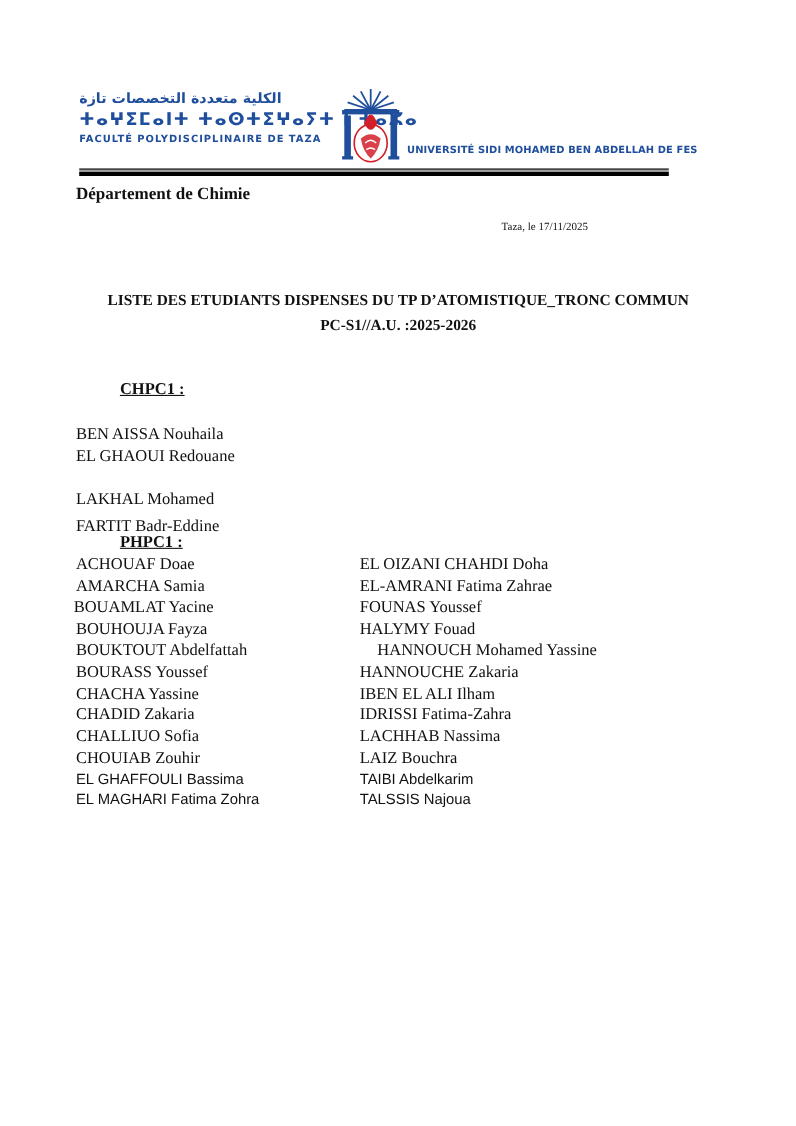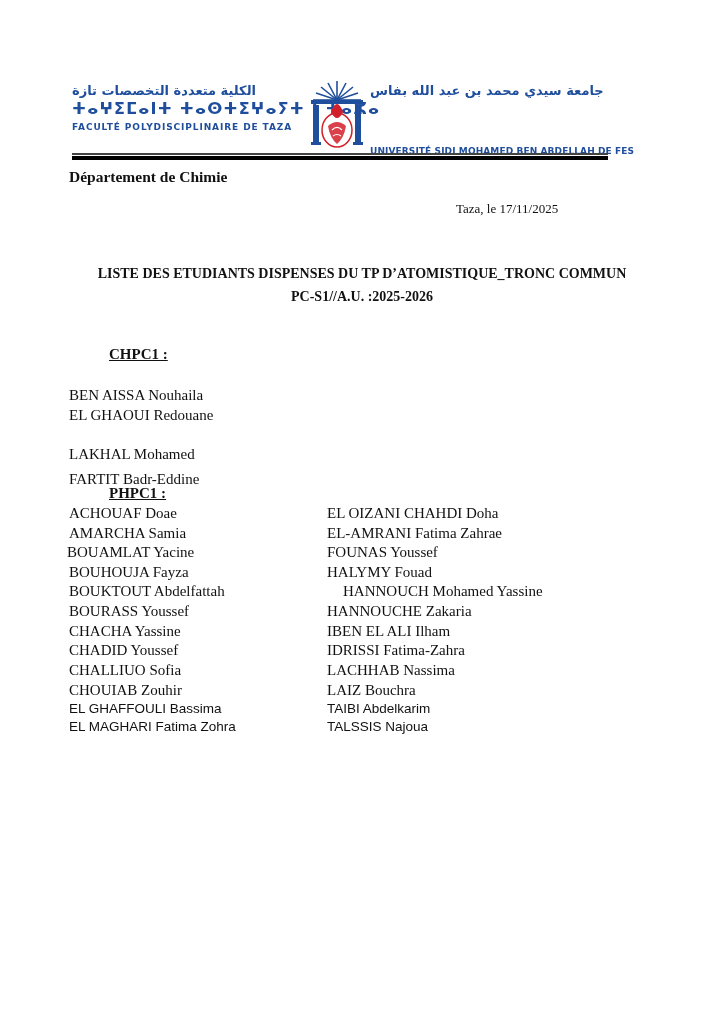--- a/index.html
+++ b/index.html
@@ -15,21 +15,21 @@
     .hdr-left .latin-hdr { letter-spacing: 0.9px; }
     .hdr-right .latin-hdr { letter-spacing: 0.1px; margin-top: 48px; }
 
     .logo { position: absolute; left: 306px; top: 78px; width: 62px; height: 72px; }
 
     .hdr-rule { position: absolute; left: 72px; top: 153px; width: 536px; height: 7px; }
     .hdr-rule .thin { position: absolute; left: 0; top: 0; width: 100%; height: 1.5px; background: #444; }
     .hdr-rule .thick { position: absolute; left: 0; top: 3px; width: 100%; height: 4px; background: #000; }
 
     .dept { position: absolute; left: 69px; top: 168px; font-size: 15.5px; font-weight: bold; }
-    .date { position: absolute; left: 456px; top: 201px; font-size: 13px; }
+    .date { position: absolute; left: 456px; top: 201px; font-size: 10px; }
 
     .title { position: absolute; left: 40px; width: 644px; text-align: center; font-weight: bold; font-size: 14px; line-height: 22px; }
     .title.l1 { top: 263px; }
     .title.l2 { top: 286px; }
 
     .section-label { position: absolute; left: 69px; font-weight: bold; font-size: 15px; text-decoration: underline; margin-left: 40px; }
     .sec-chpc { top: 346px; }
     .sec-phpc { top: 485px; }
 
     .name { position: absolute; font-size: 15px; white-space: nowrap; }
@@ -67,21 +67,20 @@
       <rect x="47" y="64" width="10" height="3" fill="#1f4e9c"></rect>
 
       <ellipse cx="31" cy="52" rx="15" ry="17" fill="#ffffff" stroke="#d21f2a" stroke-width="1.5"></ellipse>
       <path d="M25 34 Q31 18 37 34 Q34 40 31 40 Q28 40 25 34 Z" fill="#d21f2a"></path>
       <path d="M22 48 Q31 40 40 48 Q38 60 31 66 Q24 60 22 48 Z" fill="#d21f2a" opacity="0.85"></path>
       <path d="M26 52 Q31 47 36 52 M27 58 Q31 55 35 58" stroke="#ffffff" stroke-width="1.2" fill="none"></path>
     </svg>
   </div>
 
   <div class="hdr-right">
-    <div class="arabic">جامعة سيدي محمد بن عبد الله بفاس</div>
     <div class="latin-hdr">UNIVERSITÉ SIDI MOHAMED BEN ABDELLAH DE FES</div>
   </div>
 
   <div class="hdr-rule">
     <div class="thin"></div>
     <div class="thick"></div>
   </div>
 </div>
 
 <div class="dept">Département de Chimie</div>
@@ -101,21 +100,21 @@
 <div class="section-label sec-phpc">PHPC1 :</div>
 
 <div id="phpc1-left">
   <div class="name" style="left:69px; top:505px;">ACHOUAF Doae</div>
   <div class="name" style="left:69px; top:525px;">AMARCHA Samia</div>
   <div class="name" style="left:67px; top:544px;">BOUAMLAT Yacine</div>
   <div class="name" style="left:69px; top:564px;">BOUHOUJA Fayza</div>
   <div class="name" style="left:69px; top:583px;">BOUKTOUT Abdelfattah</div>
   <div class="name" style="left:69px; top:603px;">BOURASS Youssef</div>
   <div class="name" style="left:69px; top:623px;">CHACHA Yassine</div>
-  <div class="name" style="left:69px; top:642px;">CHADID Youssef</div>
+  <div class="name" style="left:69px; top:642px;">CHADID Zakaria</div>
   <div class="name" style="left:69px; top:662px;">CHALLIUO Sofia</div>
   <div class="name" style="left:69px; top:682px;">CHOUIAB Zouhir</div>
   <div class="name sans" style="left:69px; top:701px;">EL GHAFFOULI Bassima</div>
   <div class="name sans" style="left:69px; top:719px;">EL MAGHARI Fatima Zohra</div>
 </div>
 
 <div id="phpc1-right">
   <div class="name" style="left:327px; top:505px;">EL OIZANI CHAHDI Doha</div>
   <div class="name" style="left:327px; top:525px;">EL-AMRANI Fatima Zahrae</div>
   <div class="name" style="left:327px; top:544px;">FOUNAS Youssef</div>

